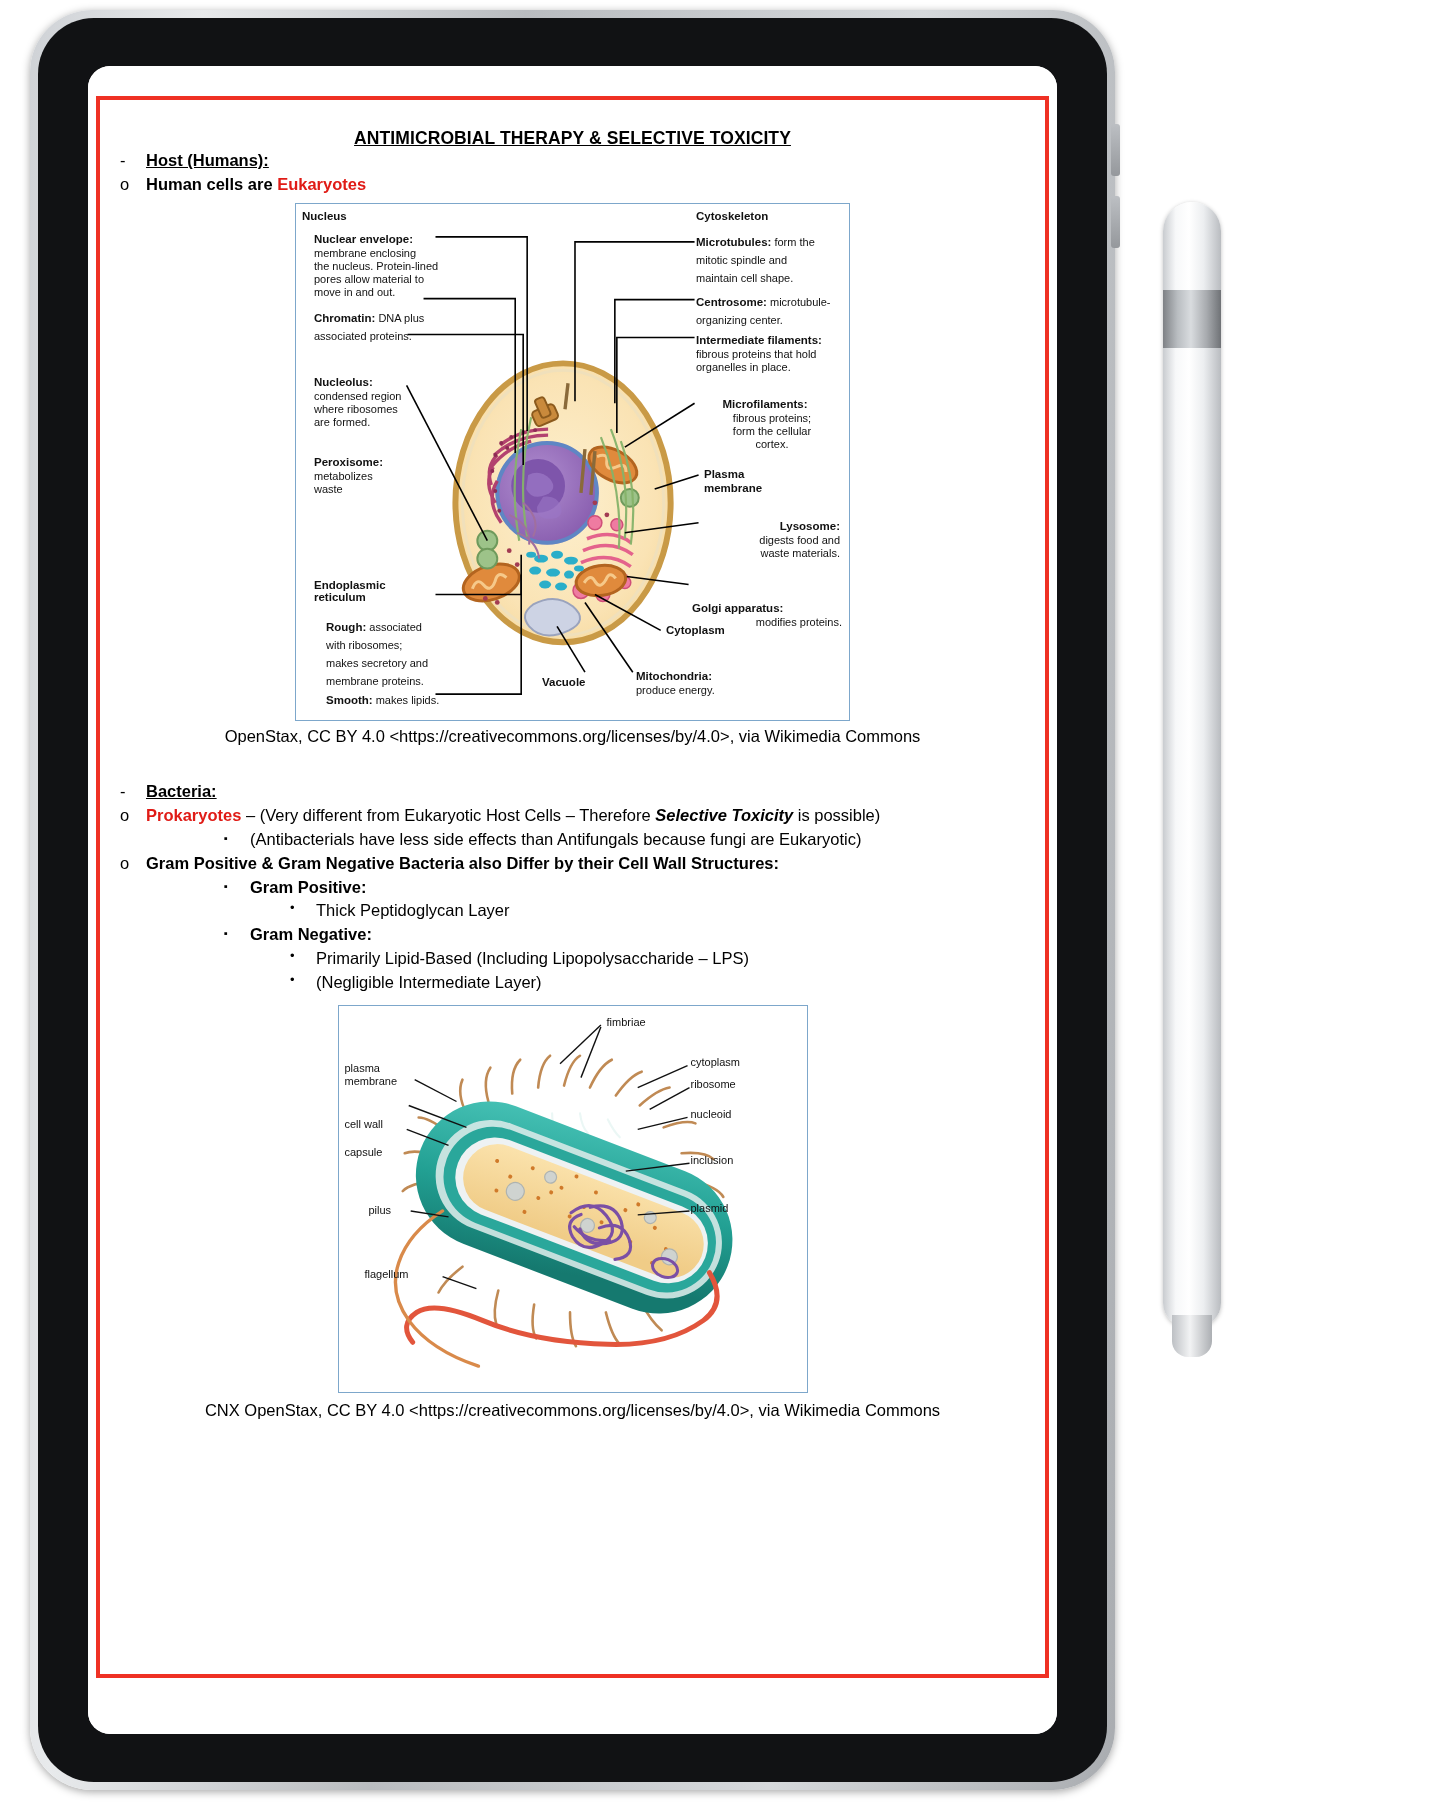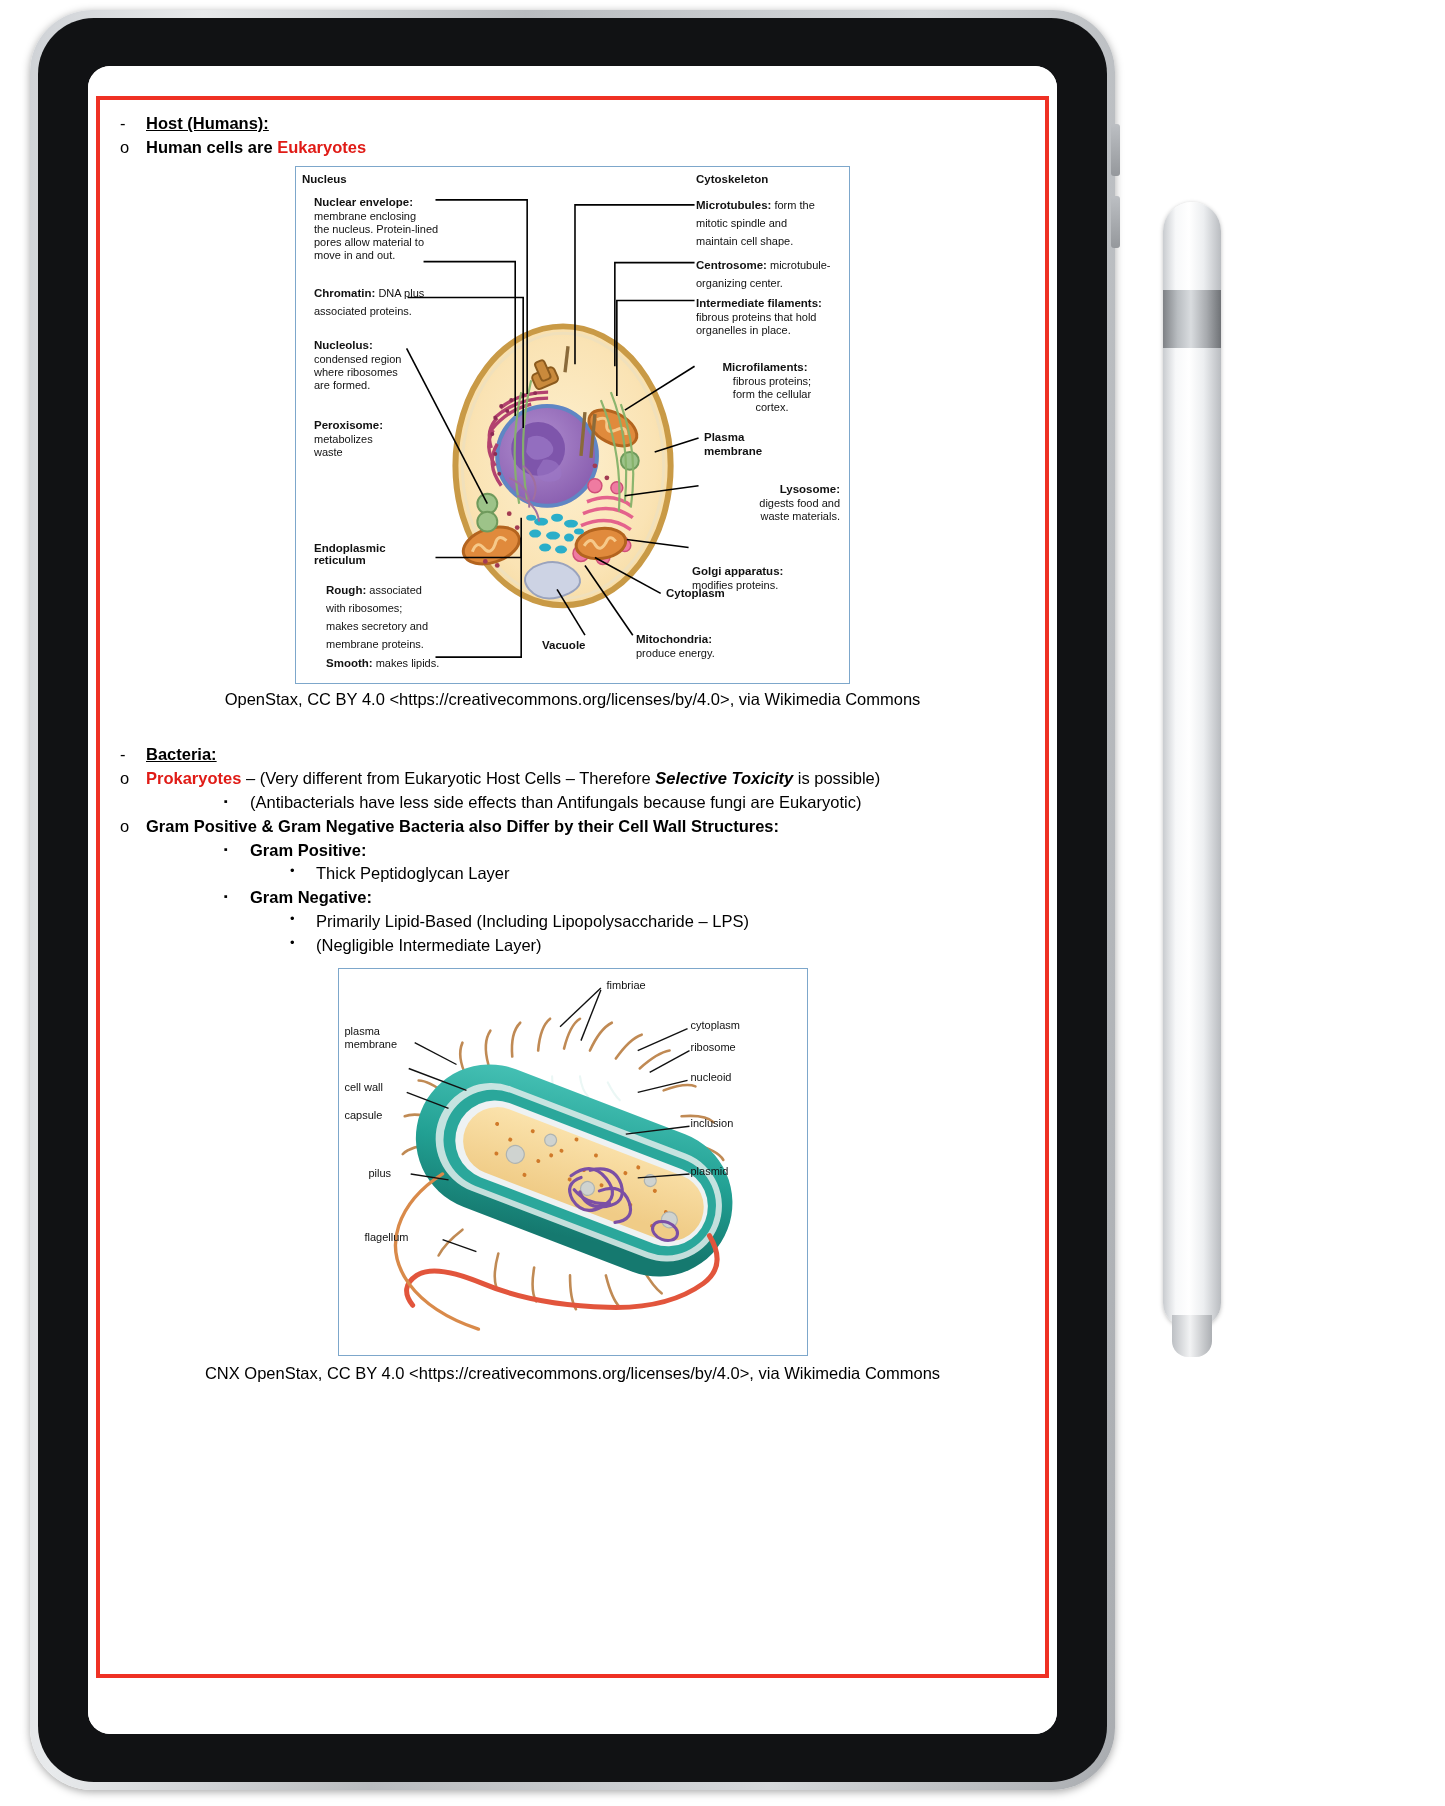--- a/index.html
+++ b/index.html
@@ -127,20 +127,21 @@
   <div class="tablet-outer">
     <div class="tablet-bezel"></div>
     <div class="btn-side" id="btn-vol-up"></div>
     <div class="btn-side" id="btn-vol-dn"></div>
 
     <div class="tablet-screen">
       <div class="page">
         <div class="page-border">
           <div class="page-inner">
 
+            <div class="doc-title">ANTIMICROBIAL THERAPY &amp; SELECTIVE TOXICITY</div>
 
 
             <ul class="lvl ind1">
               <li class="row">
                 <span class="bullet dash">-</span>
                 <span class="txt b u">Host (Humans):</span>
               </li>
             </ul>
 
             <ul class="lvl ind2">
@@ -294,21 +295,21 @@
               <div class="lbl lbl-h" style="left:6px; top:6px;">Nucleus</div>
 
               <div class="lbl" style="left:18px; top:25px; width:140px;">
                 <span class="lbl-h">Nuclear envelope:</span>
                 <div class="lbl-blk" style="white-space:pre-line;">membrane enclosing
 the nucleus. Protein-lined
 pores allow material to
 move in and out.</div>
               </div>
 
-              <div class="lbl" style="left:18px; top:116px; width:150px;">
+              <div class="lbl" style="left:18px; top:104px; width:150px;">
                 <span class="lbl-h">Chromatin:</span><span class="lbl-t" style="white-space:pre-line;"> DNA plus
 associated proteins.</span>
               </div>
 
               <div class="lbl" style="left:18px; top:168px; width:140px;">
                 <span class="lbl-h">Nucleolus:</span>
                 <div class="lbl-blk" style="white-space:pre-line;">condensed region
 where ribosomes
 are formed.</div>
               </div>
@@ -363,21 +364,21 @@
 membrane</div>
 
               <div class="lbl" style="left:404px; top:312px; width:140px;text-align:right;">
                 <span class="lbl-h">Lysosome:</span>
                 <div class="lbl-blk" style="white-space:pre-line;">digests food and
 waste materials.</div>
               </div>
 
               <div class="lbl" style="left:396px; top:394px; width:150px;">
                 <span class="lbl-h">Golgi apparatus:</span>
-                <div class="lbl-blk" style="white-space:pre-line;">modifies proteins.</div>
+                <div class="lbl-blk" style="white-space:pre-line;text-align:right;">modifies proteins.</div>
               </div>
 
               <div class="lbl lbl-h" style="left:370px; top:420px;">Cytoplasm</div>
 
               <div class="lbl" style="left:340px; top:462px; width:130px;">
                 <span class="lbl-h">Mitochondria:</span>
                 <div class="lbl-blk" style="white-space:pre-line;">produce energy.</div>
               </div>
 
               <div class="lbl lbl-h" style="left:246px; top:472px;">Vacuole</div>

